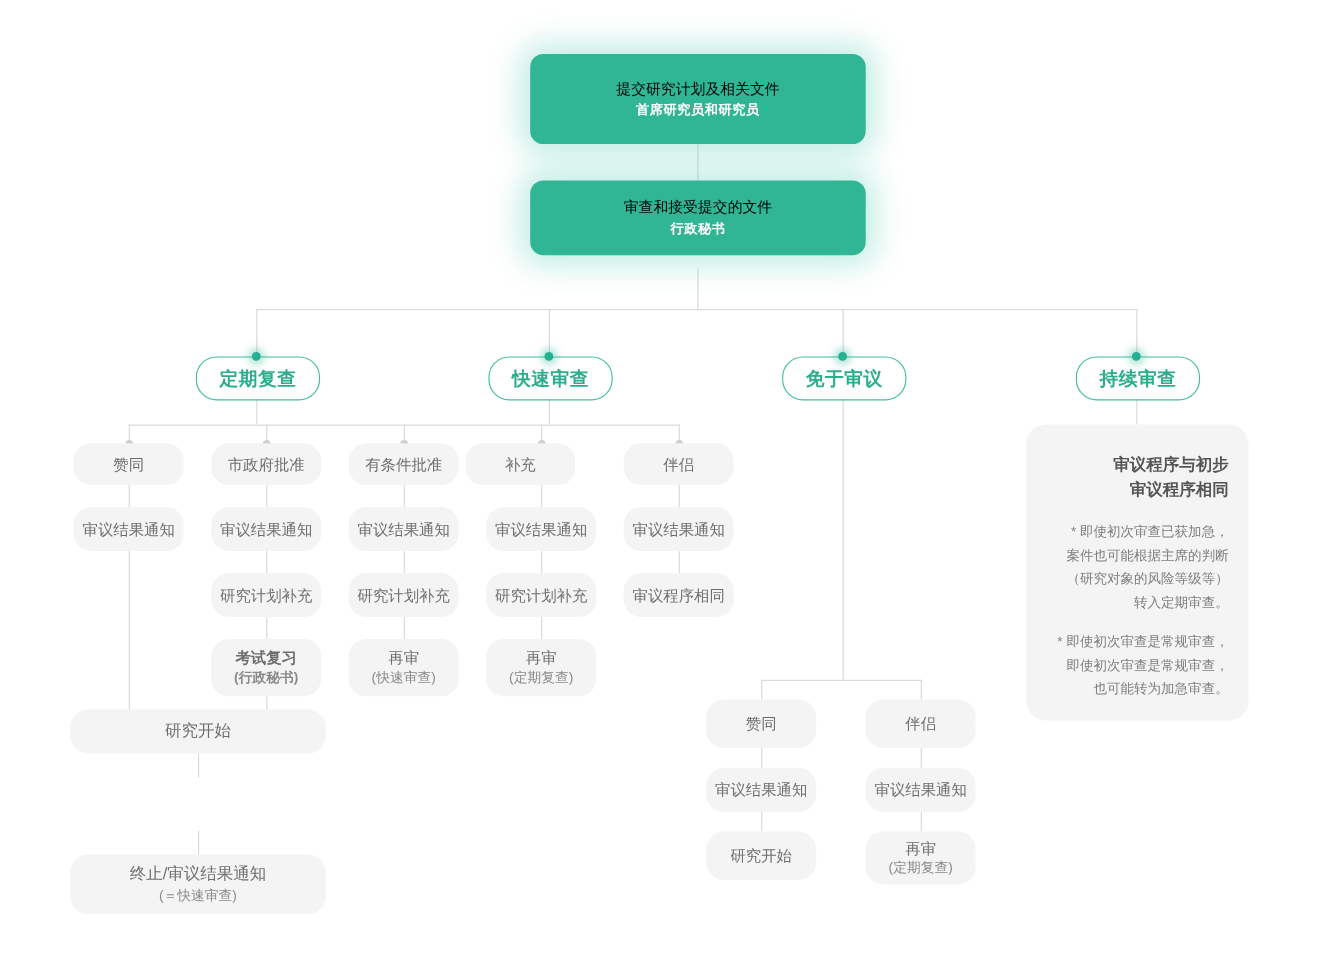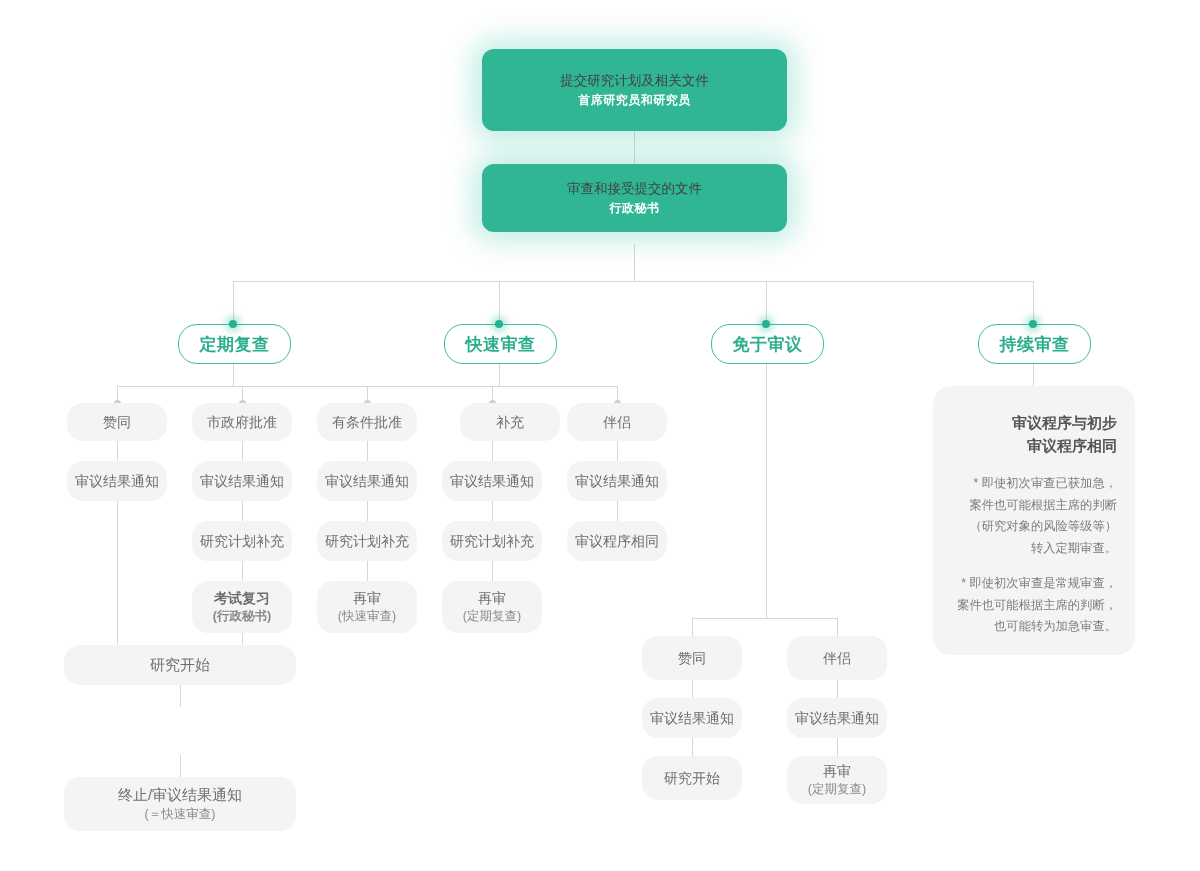--- a/index.html
+++ b/index.html
@@ -21,21 +21,21 @@
         box-shadow:0 0 7px 4px rgba(53,183,154,.35);}
 
   
   .gbox{
     position:absolute;border-radius:12px;
     background:#30b695;
     box-shadow:0 0 26px 10px rgba(64,200,168,.30);
     display:flex;flex-direction:column;align-items:center;justify-content:center;
     color:#ffffff;text-align:center;
   }
-  .gbox .sub{font-size:13.5px;color:#404040;line-height:1.3;margin-bottom:4px;font-weight:400;}
+  .gbox .sub{font-size:13.5px;color:#000000;line-height:1.3;margin-bottom:4px;font-weight:400;}
   .gbox .main{font-size:12px;font-weight:700;letter-spacing:.5px;line-height:1.25;}
 
   
   .pill{
     position:absolute;height:38px;border:1.6px solid #3fbd9e;border-radius:19px;
     background:#ffffff;display:flex;align-items:center;justify-content:center;
     color:#2cae8e;font-size:17px;font-weight:700;letter-spacing:.5px;
   }
 
   
@@ -177,21 +177,21 @@
   </div>
   <div class="nbox" style="left:317px;top:521px;width:100px;height:40px;">
     <div class="t1">研究计划补充</div>
   </div>
   <div class="nbox" style="left:317px;top:581px;width:100px;height:52px;">
     <div class="t1">再审</div>
     <div class="t2">(快速审查)</div>
   </div>
 
   <div class="dot" style="left:488.5px;top:400px;"></div>
-  <div class="nbox" style="left:460px;top:403px;width:100px;height:38px;">
+  <div class="nbox" style="left:423px;top:403px;width:100px;height:38px;">
     <div class="t1">补充</div>
   </div>
   <div class="nbox" style="left:442px;top:461px;width:100px;height:40px;">
     <div class="t1">审议结果通知</div>
   </div>
   <div class="nbox" style="left:442px;top:521px;width:100px;height:40px;">
     <div class="t1">研究计划补充</div>
   </div>
   <div class="nbox" style="left:442px;top:581px;width:100px;height:52px;">
     <div class="t1">再审</div>
@@ -244,18 +244,18 @@
       <div>审议程序相同</div>
     </div>
     <div class="pnote">
       <div>* 即使初次审查已获加急，</div>
       <div>案件也可能根据主席的判断</div>
       <div>（研究对象的风险等级等）</div>
       <div>转入定期审查。</div>
     </div>
     <div class="pnote">
       <div>* 即使初次审查是常规审查，</div>
-      <div>案件也可能根据主席的判断，</div>
+      <div>即使初次审查是常规审查，</div>
       <div>也可能转为加急审查。</div>
     </div>
   </div>
 
 </div>
 
 </body></html>

